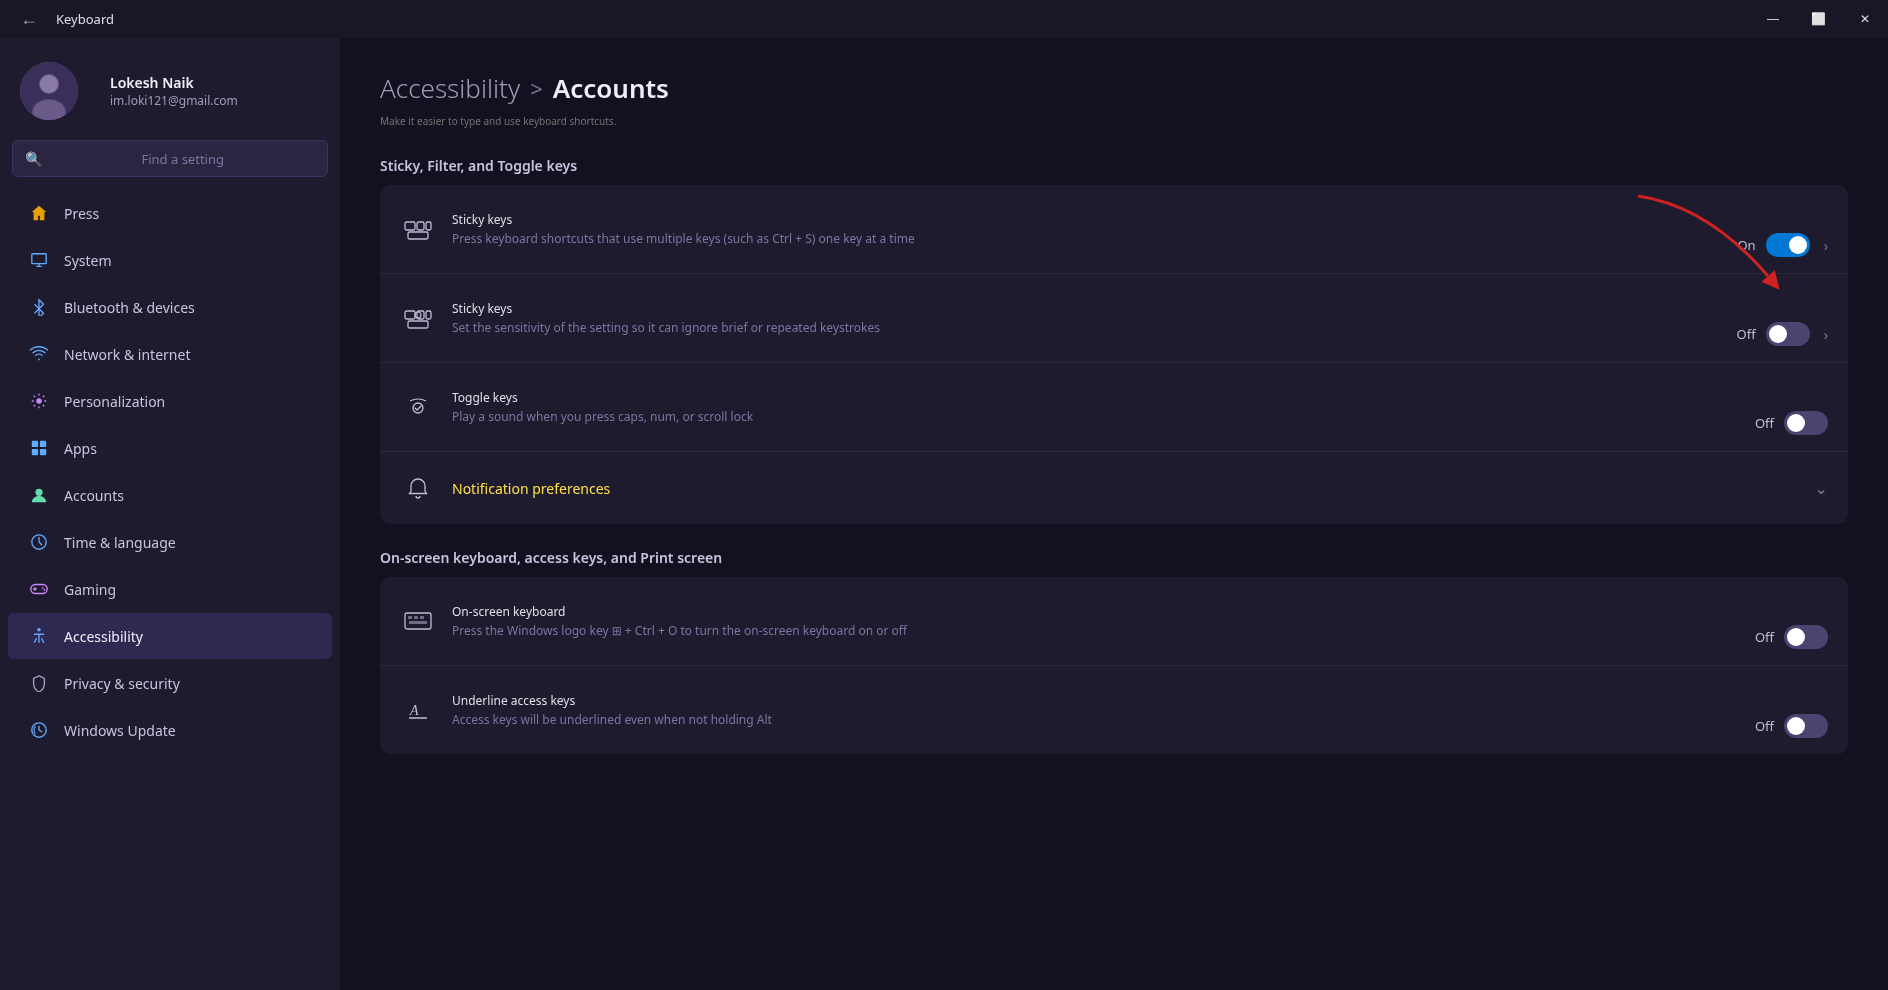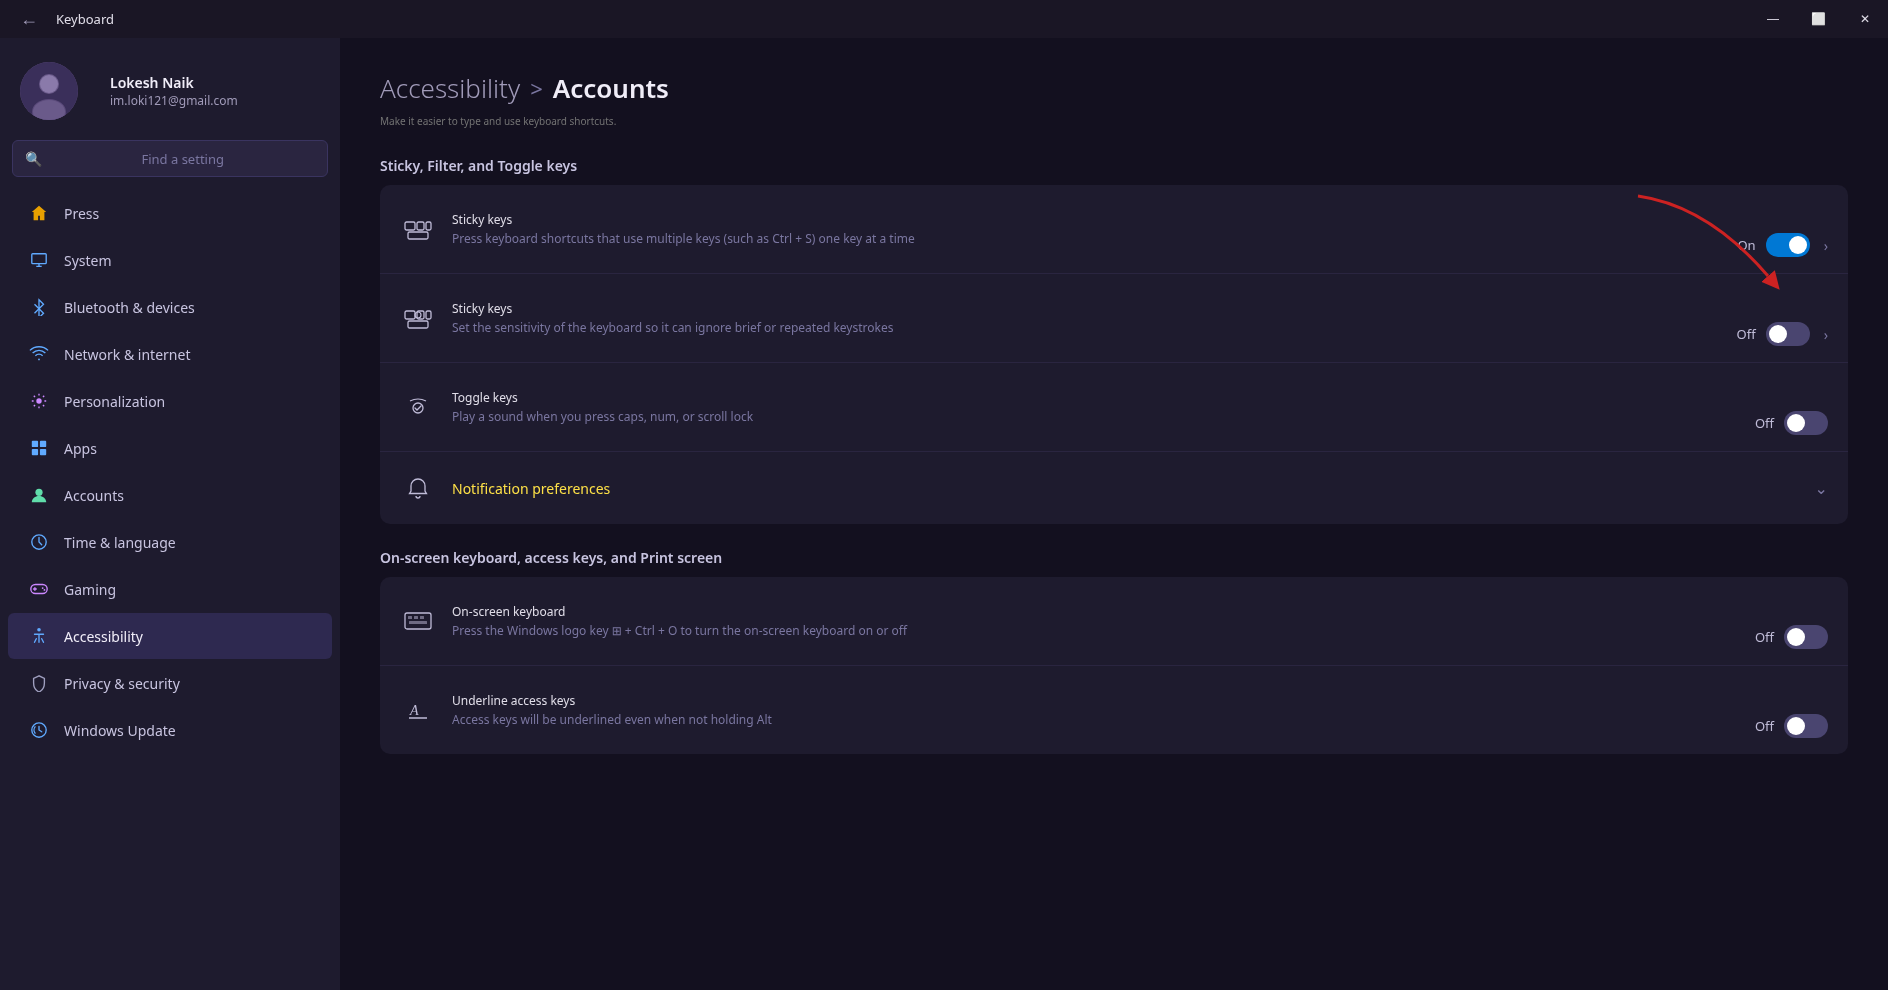--- a/index.html
+++ b/index.html
@@ -534,21 +534,21 @@
           <svg width="28" height="24" viewBox="0 0 28 24" fill="none">
             <rect x="1" y="5" width="10" height="8" rx="1.5" stroke="#c0bcd8" stroke-width="1.3" fill="none"></rect>
             <rect x="13" y="5" width="7" height="8" rx="1.5" stroke="#c0bcd8" stroke-width="1.3" fill="none"></rect>
             <rect x="22" y="5" width="5" height="8" rx="1.5" stroke="#c0bcd8" stroke-width="1.3" fill="none"></rect>
             <rect x="4" y="15" width="20" height="7" rx="1.5" stroke="#c0bcd8" stroke-width="1.3" fill="none"></rect>
             <circle cx="14" cy="9" r="3" stroke="#c0bcd8" stroke-width="1.2" fill="none"></circle>
           </svg>
         </div>
         <div class="setting-text">
           <div class="setting-name">Sticky keys</div>
-          <div class="setting-desc">Set the sensitivity of the keyboard so it can ignore brief or repeated keystrokes</div>
+          <div class="setting-desc">Set the sensitivity of the setting so it can ignore brief or repeated keystrokes</div>
         </div>
         <div class="setting-control">
           <span class="setting-status">Off</span>
           <div class="toggle off">
             <div class="toggle-knob"></div>
           </div>
           <span class="chevron-right">›</span>
         </div>
       </div>
 

